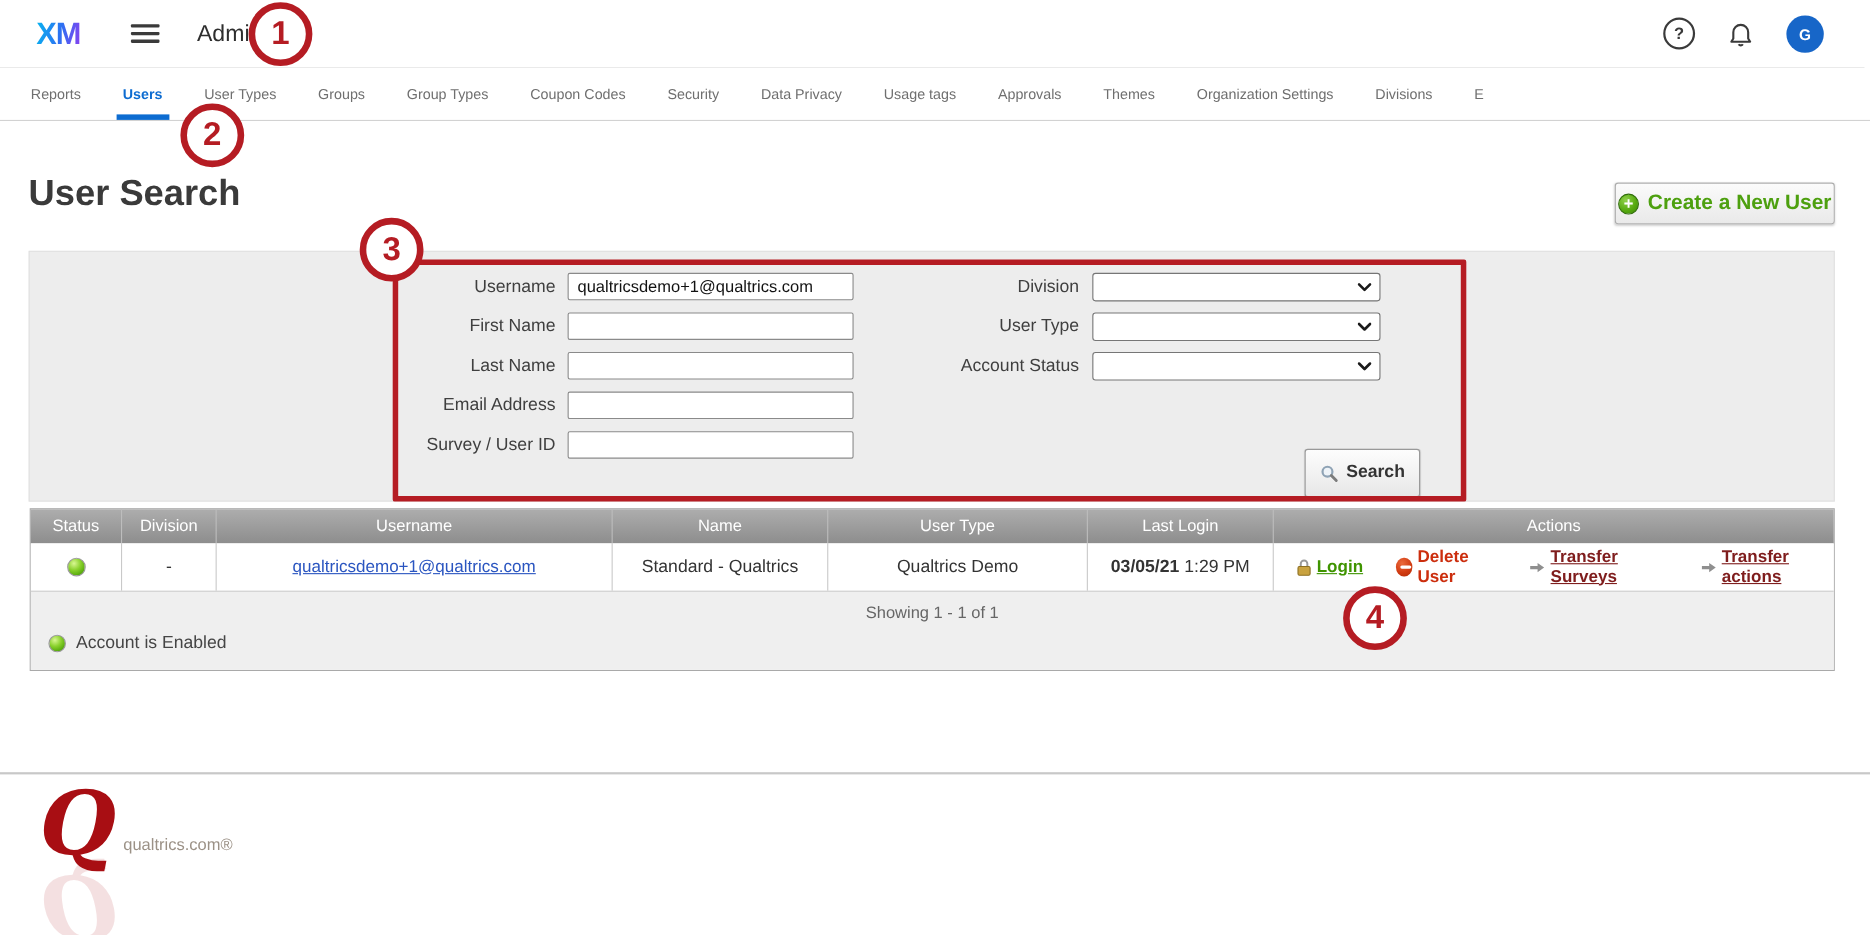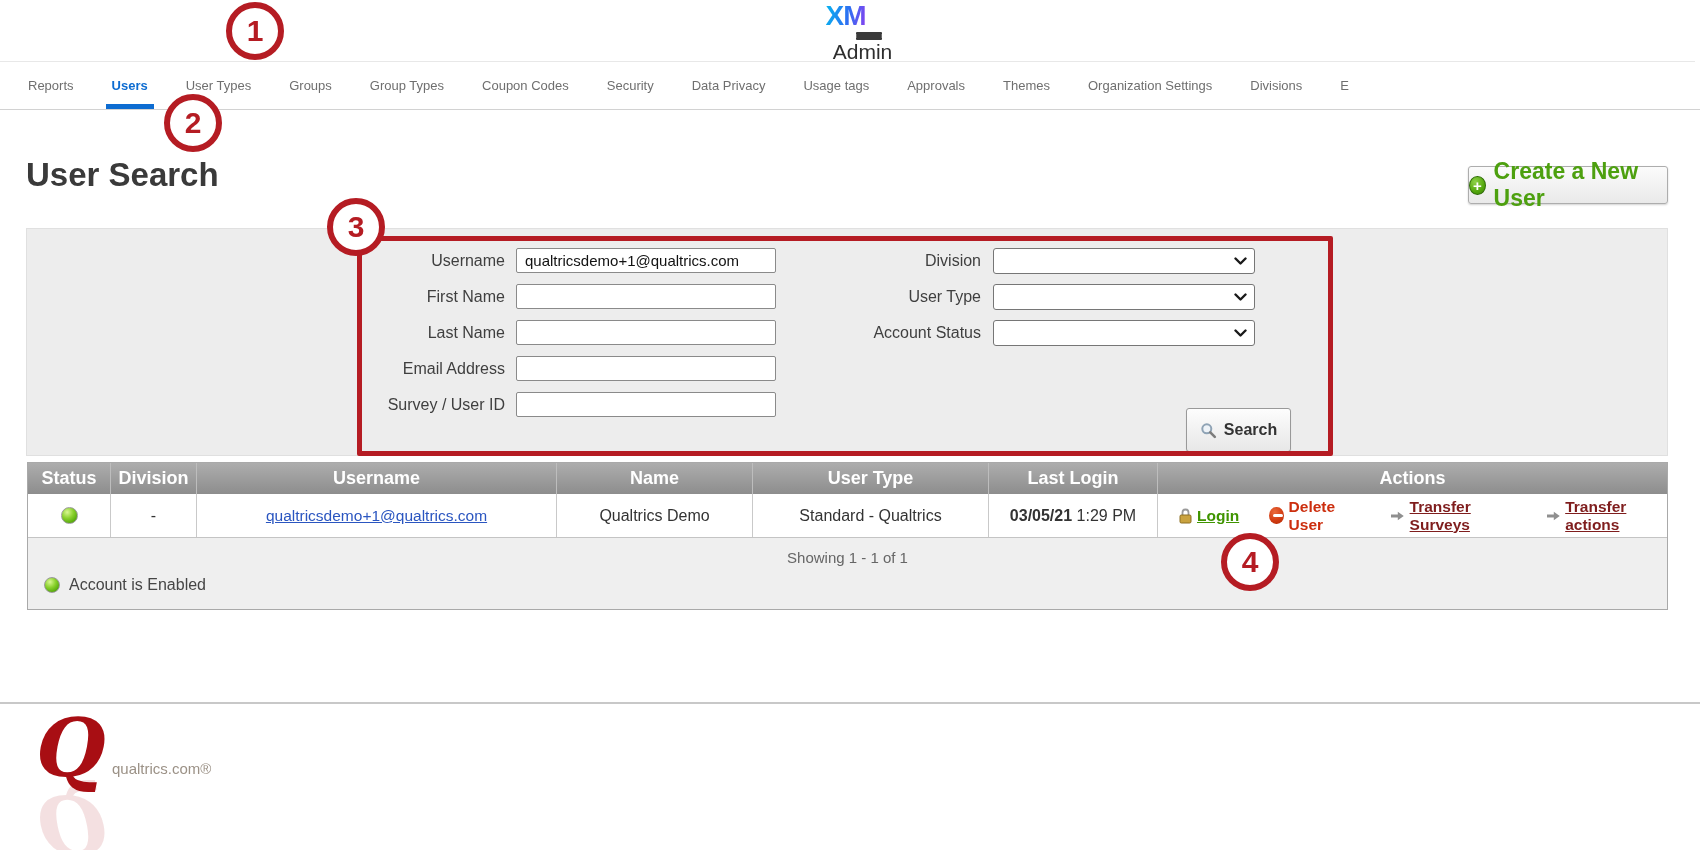--- a/index.html
+++ b/index.html
@@ -2,21 +2,21 @@
 <html><head>
 <meta charset="utf-8">
 <style>
   html,body{margin:0;padding:0;background:#fff;}
   .page{position:relative;width:1700px;height:850px;background:#fff;overflow:hidden;
         font-family:"Liberation Sans",sans-serif;color:#333;}
 
   
   .topbar{position:absolute;left:0;top:0;width:1695px;height:62px;background:#fff;
           border-bottom:1px solid #e8e8e8;display:flex;align-items:center;box-sizing:border-box;
-          padding-left:33px;padding-right:37px;flex-direction:column;}
+          padding-left:33px;padding-right:37px;}
   .xm-logo{font-size:28px;font-weight:800;letter-spacing:-1px;
            background:linear-gradient(100deg,#05b6ef 0%,#2e6ff2 55%,#8b3ff0 100%);
            -webkit-background-clip:text;background-clip:text;color:transparent;}
   .hamburger{margin-left:46px;width:26px;height:17px;display:flex;flex-direction:column;
              justify-content:space-between;cursor:pointer;}
   .hamburger span{display:block;height:2.6px;background:#3a3a3a;border-radius:1px;}
   .topbar-title{margin-left:34px;font-size:21px;color:#2e2e2e;}
   .topbar-right{margin-left:auto;display:flex;align-items:center;gap:28px;}
   .help-icon{width:29px;height:29px;border:2px solid #3a3a3a;border-radius:50%;box-sizing:border-box;
              display:flex;align-items:center;justify-content:center;font-size:15px;font-weight:700;color:#3a3a3a;cursor:pointer;}
@@ -35,21 +35,21 @@
 
   
   .page-title{position:absolute;left:26px;top:156px;font-size:33px;font-weight:700;color:#3a3a3a;}
   .create-btn{position:absolute;left:1468px;top:166px;width:200px;height:38px;box-sizing:border-box;
               border:1px solid #adadad;border-radius:3px;background:linear-gradient(#fbfbfb,#e9e9e9);
               box-shadow:0 1px 2px rgba(0,0,0,.18);display:flex;align-items:center;justify-content:center;
               gap:8px;cursor:pointer;}
   .create-btn .plus{width:19px;height:19px;border-radius:50%;border:1px solid #2f6d08;box-sizing:border-box;
               background:radial-gradient(circle at 35% 30%,#8fd14a,#54a80d 60%,#3d850a);
               color:#fff;font-size:15px;font-weight:700;line-height:17px;text-align:center;}
-  .create-btn .lbl{color:#4da00f;font-size:23px;font-weight:700;}
+  .create-btn .lbl{color:#4da00f;font-size:19px;font-weight:700;}
 
   
   .panel{position:absolute;left:26px;top:228px;width:1642px;height:228px;background:#ededed;
          border:1px solid #e0e0e0;box-sizing:border-box;}
   .form-left{position:absolute;left:0;top:19px;}
   .form-row{display:flex;align-items:center;height:25px;margin-bottom:11px;}
   .form-row .lbl{width:478px;text-align:right;font-size:16px;color:#3f3f3f;}
   .txt{margin-left:11px;width:260px;height:25px;box-sizing:border-box;border:1px solid #8a8a8a;
        border-radius:2px;background:#fff;font-family:"Liberation Sans",sans-serif;font-size:15px;
        color:#111;padding:2px 8px;}
@@ -61,21 +61,21 @@
   .search-btn{position:absolute;left:1159px;top:179px;width:105px;height:44px;box-sizing:border-box;
               border:1px solid #999;border-radius:3px;background:linear-gradient(#fdfdfd,#e7e7e7);
               box-shadow:0 1px 1px rgba(0,0,0,.15);display:flex;align-items:center;justify-content:center;
               gap:7px;font-size:16px;font-weight:700;color:#333;cursor:pointer;}
 
   
   .table{position:absolute;left:27px;top:462px;width:1641px;border:1px solid #a9a9a9;
          box-sizing:border-box;background:#fff;}
   .thead,.trow{display:grid;grid-template-columns:83px 86px 360px 196px 236px 169px 1fr;}
   .thead{height:31px;background:linear-gradient(#adadad,#8d8d8d);}
-  .th{color:#fff;font-weight:700;font-size:18px;display:flex;align-items:center;justify-content:center;
+  .th{color:#fff;font-weight:400;font-size:15px;display:flex;align-items:center;justify-content:center;
       border-right:1px solid #bdbdbd;}
   .th:last-child{border-right:none;}
   .trow{height:43px;background:#fff;border-bottom:1px solid #c4c4c4;}
   .td{display:flex;align-items:center;justify-content:center;font-size:16px;color:#333;
       border-right:1px solid #c9c9c9;}
   .td:last-child{border-right:none;}
   .td.actions{justify-content:space-between;padding-left:21px;gap:30px;}
   .action{display:flex;align-items:center;gap:5px;font-size:15.5px;font-weight:700;cursor:pointer;}
   .link{color:#2a55c0;text-decoration:underline;font-size:15.5px;cursor:pointer;}
   .login-link{color:#3f9400;text-decoration:underline;}
@@ -234,22 +234,22 @@
     </div>
 
     <div class="trow">
       <div class="td">
         <span class="status-dot"></span>
       </div>
       <div class="td">-</div>
       <div class="td">
         <span class="link">qualtricsdemo+1@qualtrics.com</span>
       </div>
+      <div class="td">Standard - Qualtrics</div>
       <div class="td">Qualtrics Demo</div>
-      <div class="td">Standard - Qualtrics</div>
       <div class="td">
         <b>03/05/21</b>&nbsp;<span>1:29 PM</span>
       </div>
       <div class="td actions">
         <span class="action">
           <svg width="13" height="16" viewBox="0 0 13 16">
             <path d="M3.5 7V4.5a3 3 0 0 1 6 0V7" fill="none" stroke="#9a9a9a" stroke-width="1.8"></path>
             <rect x="1" y="7" width="11" height="8" rx="1.3" fill="#c9a23f" stroke="#8d6f22"></rect>
           </svg>
           <span class="login-link">Login</span>

